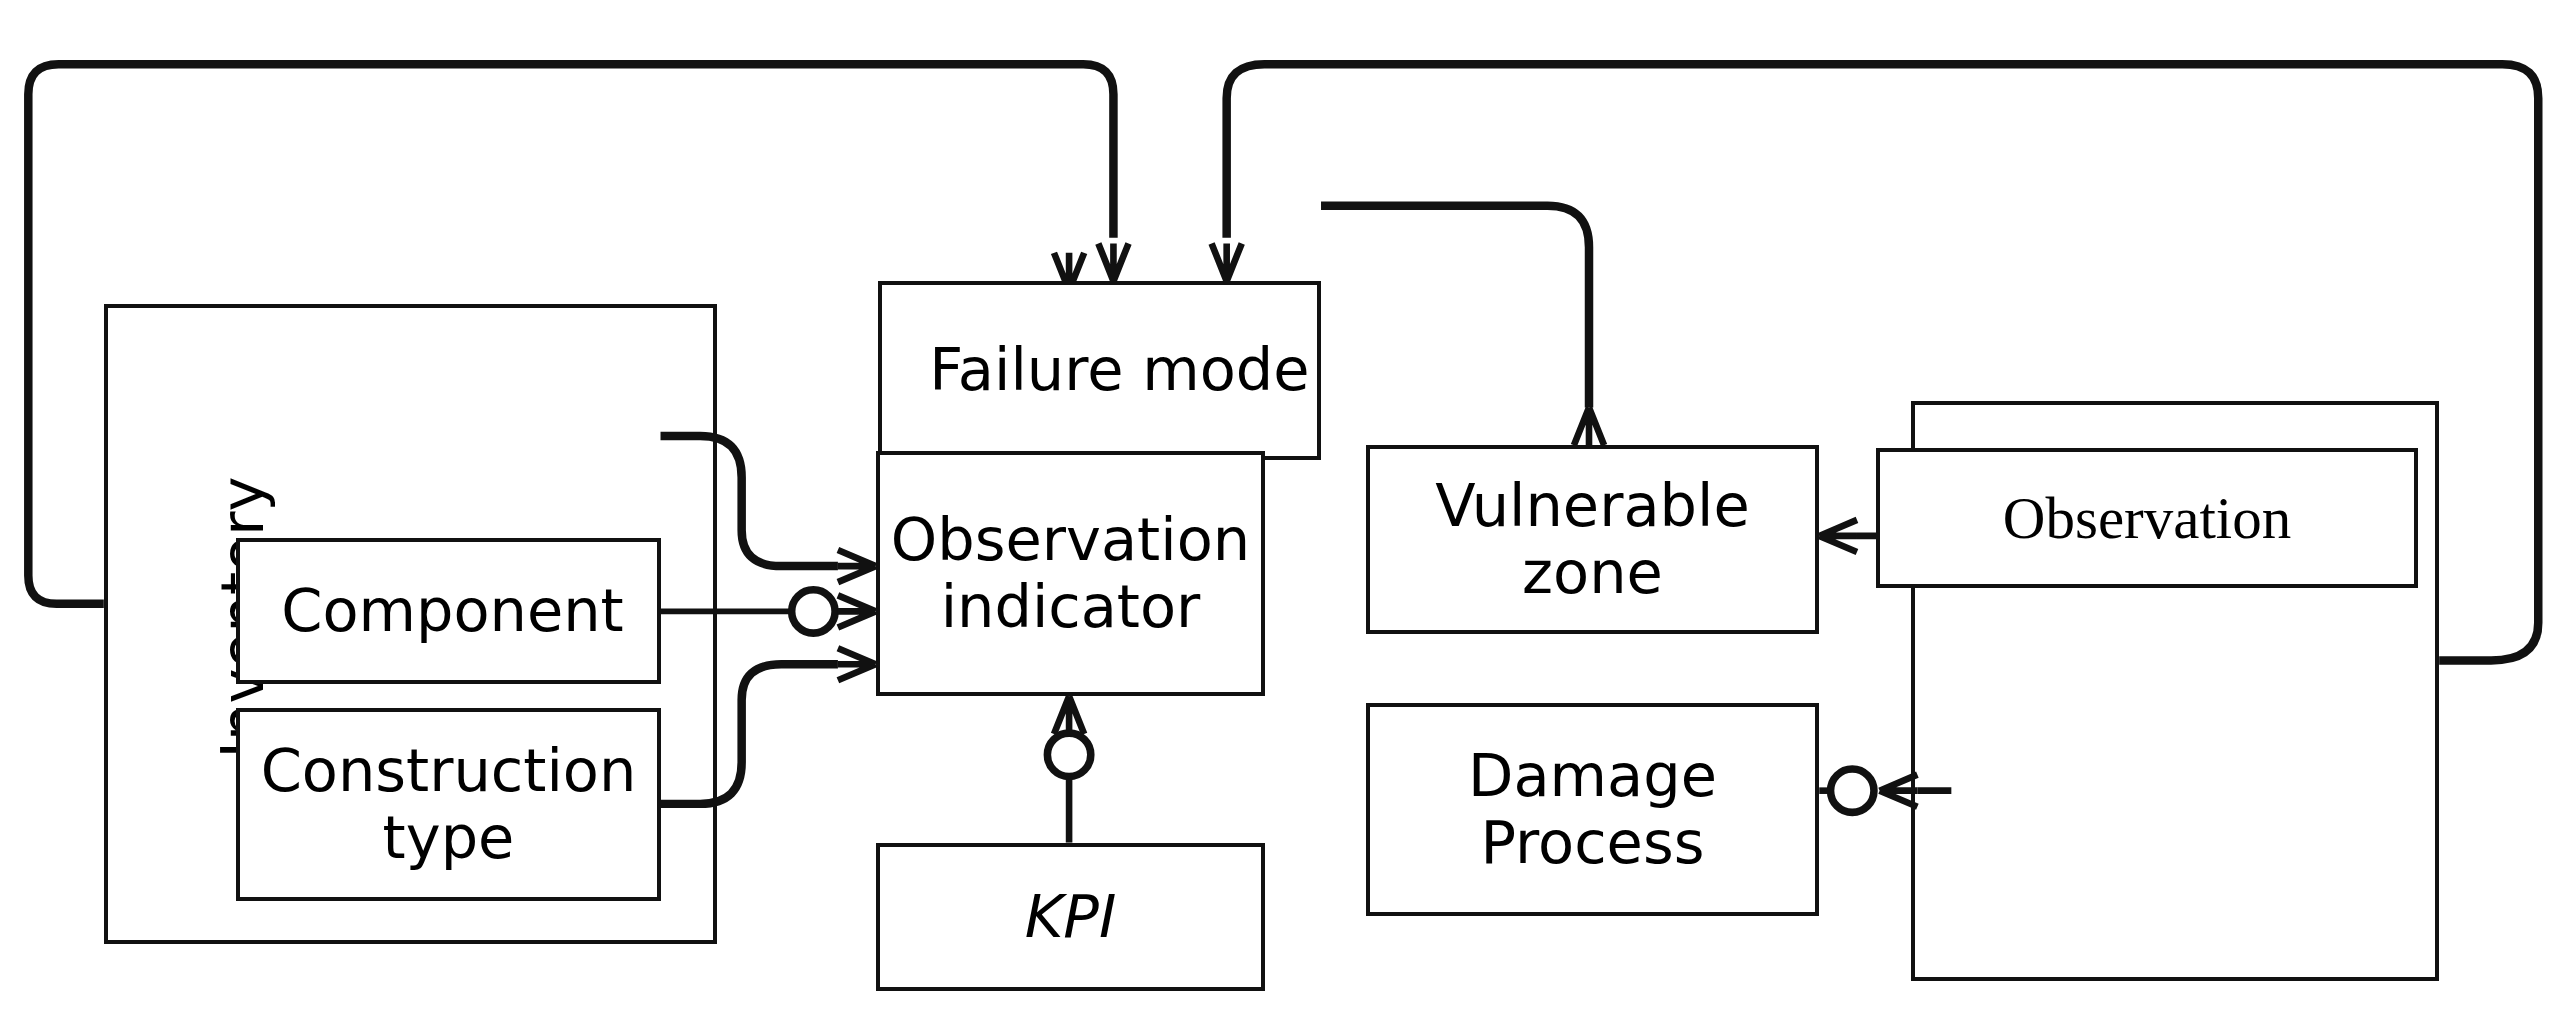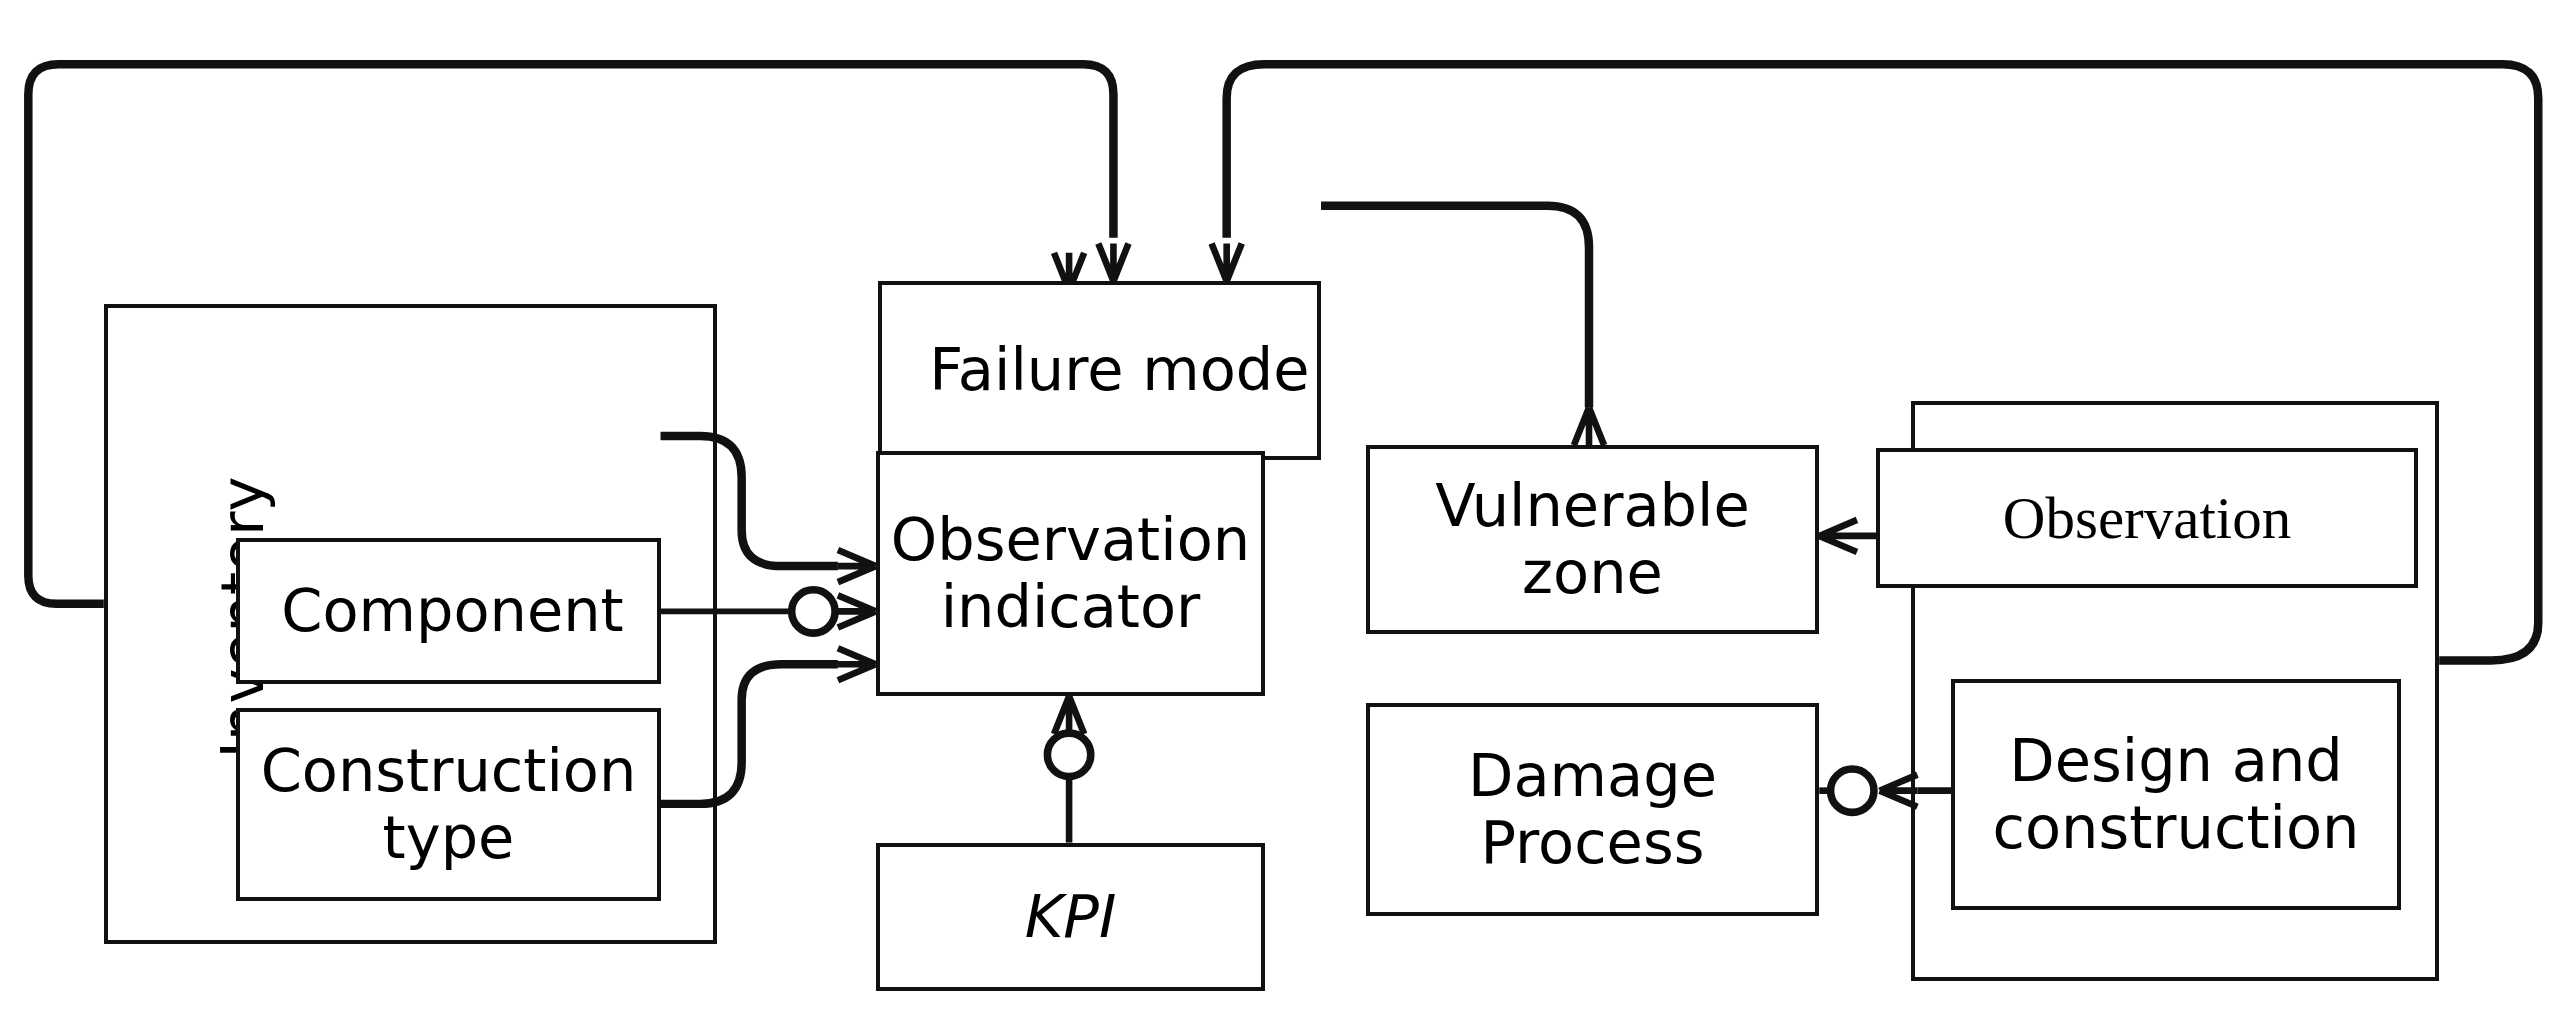--- a/index.html
+++ b/index.html
@@ -181,19 +181,15 @@
 
   <div class="node t-lg" style="left:1366px; top:703px; width:453px; height:213px;">
     <span class="lbl">Damage
 Process</span>
   </div>
 
   <div class="node t-lg" style="left:1876px; top:448px; width:542px; height:140px;font-family:Liberation Serif, serif;">
     <span class="lbl">Observation</span>
   </div>
 
-  <div class="node t-lg" style="left:1951px; top:679px; width:450px; height:231px;">
-    <span class="lbl">Design and
-construction</span>
-  </div>
 
 </div>
 
 
 </body></html>

